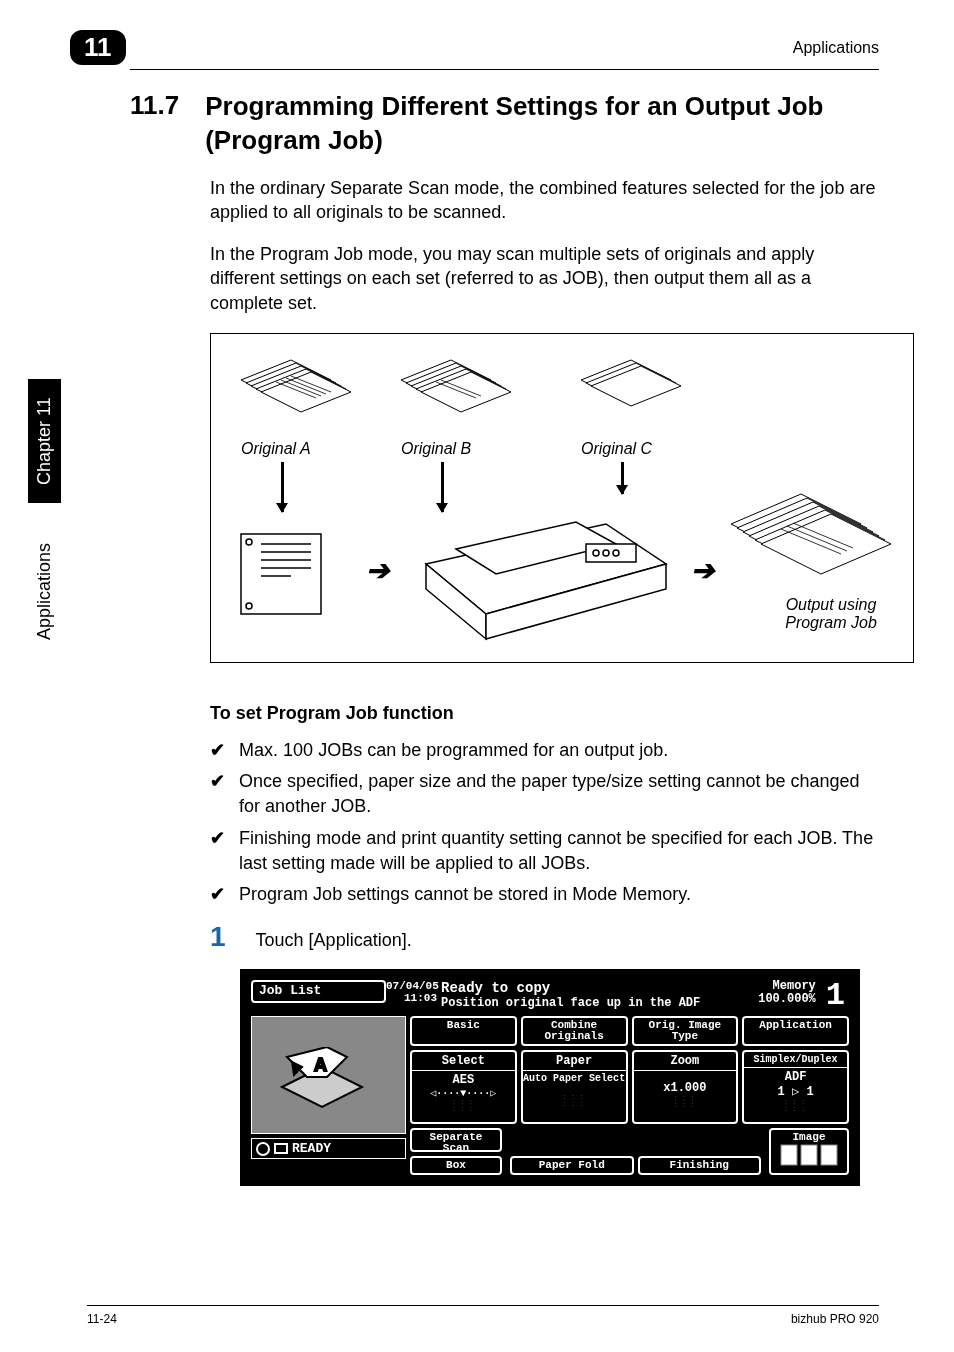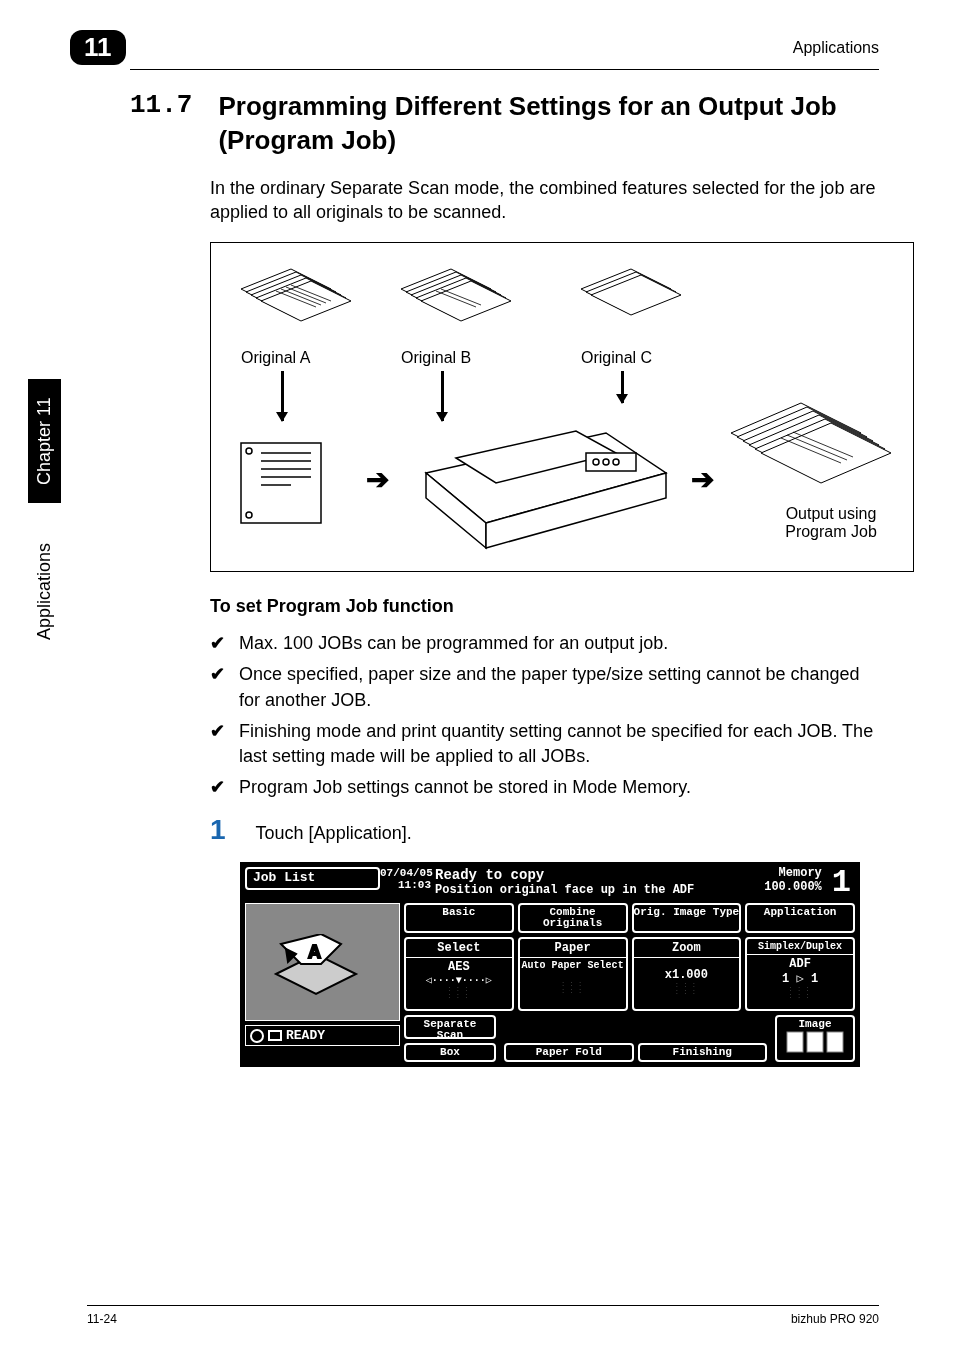--- a/index.html
+++ b/index.html
@@ -36,40 +36,40 @@
       font-size: 16px;
     }
     .section-title-row {
       display: flex;
       gap: 26px;
       margin-bottom: 18px;
     }
     .section-num {
       font-size: 26px;
       font-weight: bold;
-      font-family: Liberation Mono, monospace;
     }
     .section-title {
       font-size: 26px;
       font-weight: bold;
       line-height: 1.3;
     }
     .body-text {
       font-size: 18px;
       line-height: 1.35;
       margin-left: 80px;
       margin-bottom: 18px;
     }
     .diagram-box {
       margin-left: 80px;
       border: 1px solid #000;
       width: 704px;
       height: 330px;
       position: relative;
-      margin-bottom: 24px;
+      margin-bottom: 40px;
+      font-style: italic;
     }
     .orig-label {
       position: absolute;
       font-size: 16px;
     }
     .stack {
       position: absolute;
     }
     .stack-svg { display: block; }
     .arrow-right {
@@ -140,21 +140,21 @@
     }
     .screen-figure {
       margin-left: 110px;
       border: 1px solid #000;
       width: 620px;
       background: #000;
       padding: 0;
       margin-bottom: 12px;
     }
     .screen-inner {
-      padding: 4px;
+      padding: 10px;
     }
     .status-bar {
       display: flex;
       color: #fff;
       font-family: "Courier New", monospace;
       font-size: 14px;
       font-weight: bold;
     }
     .joblist-btn {
       border: 2px solid #fff;
@@ -328,20 +328,21 @@
     <span class="chapter-badge">11</span>
     <span class="header-label">Applications</span>
   </div>
 
   <div class="section-title-row">
     <div class="section-num">11.7</div>
     <div class="section-title">Programming Different Settings for an Output Job (Program Job)</div>
   </div>
 
   <p class="body-text">In the ordinary Separate Scan mode, the combined features selected for the job are applied to all originals to be scanned.</p>
+  <p class="body-text">In the Program Job mode, you may scan multiple sets of originals and apply different settings on each set (referred to as JOB), then output them all as a complete set.</p>
 
   <div class="diagram-box">
 
     <div class="stack" style="left:30px; top:16px;">
       <svg class="stack-svg" width="120" height="90">
         <g fill="#fff" stroke="#000" stroke-width="1">
           <polygon points="0,30 50,10 90,30 40,50"></polygon>
           <polygon points="5,33 55,13 95,33 45,53"></polygon>
           <polygon points="10,36 60,16 100,36 50,56"></polygon>
           <polygon points="15,39 65,19 105,39 55,59"></polygon>

